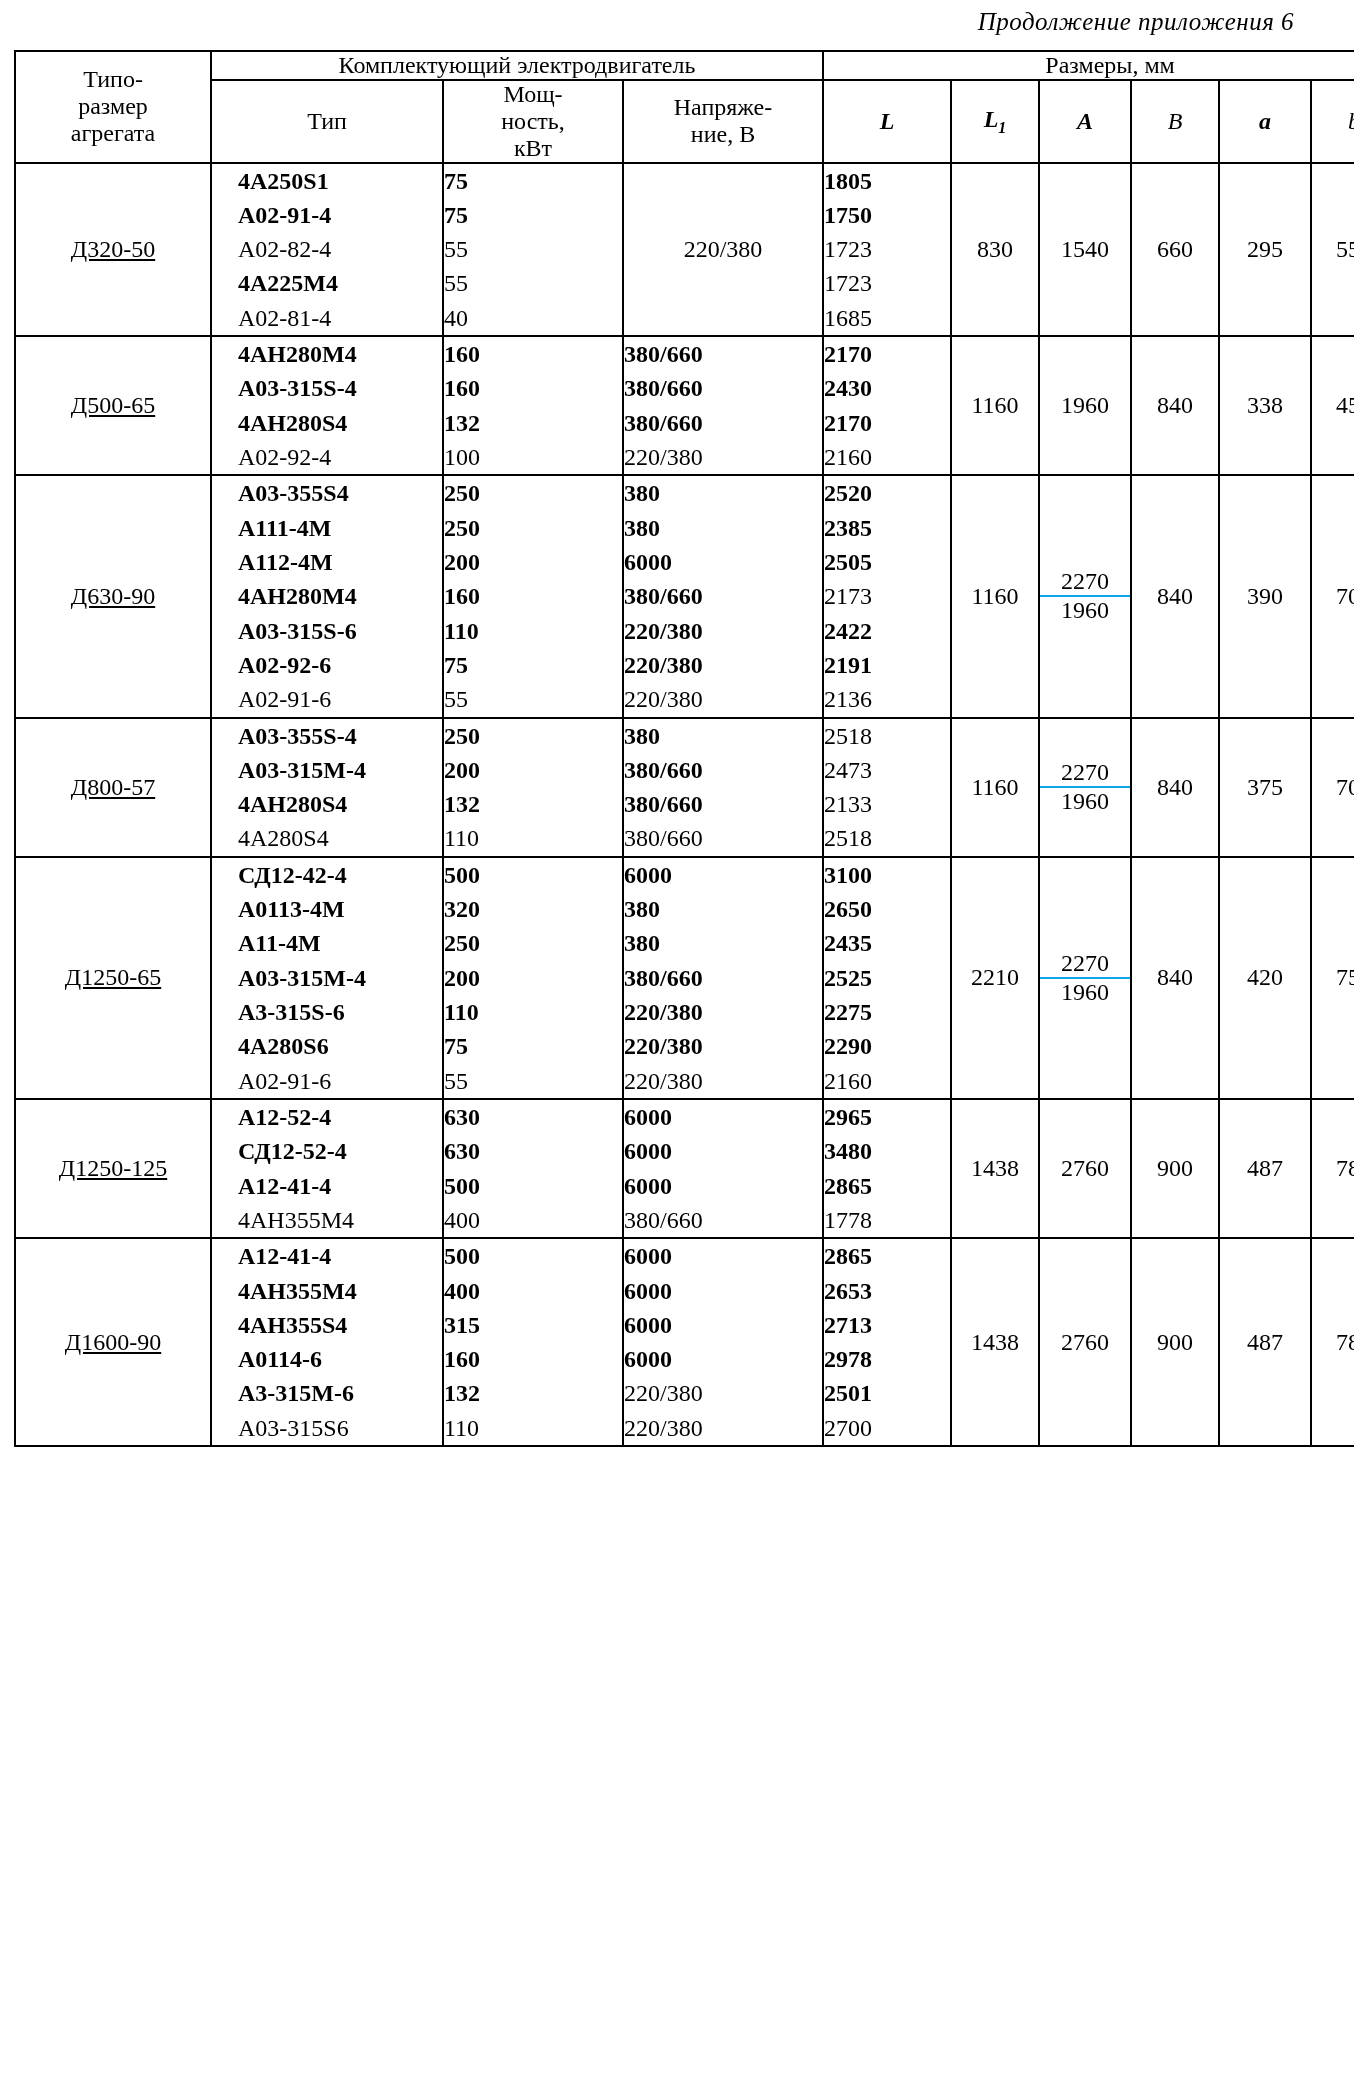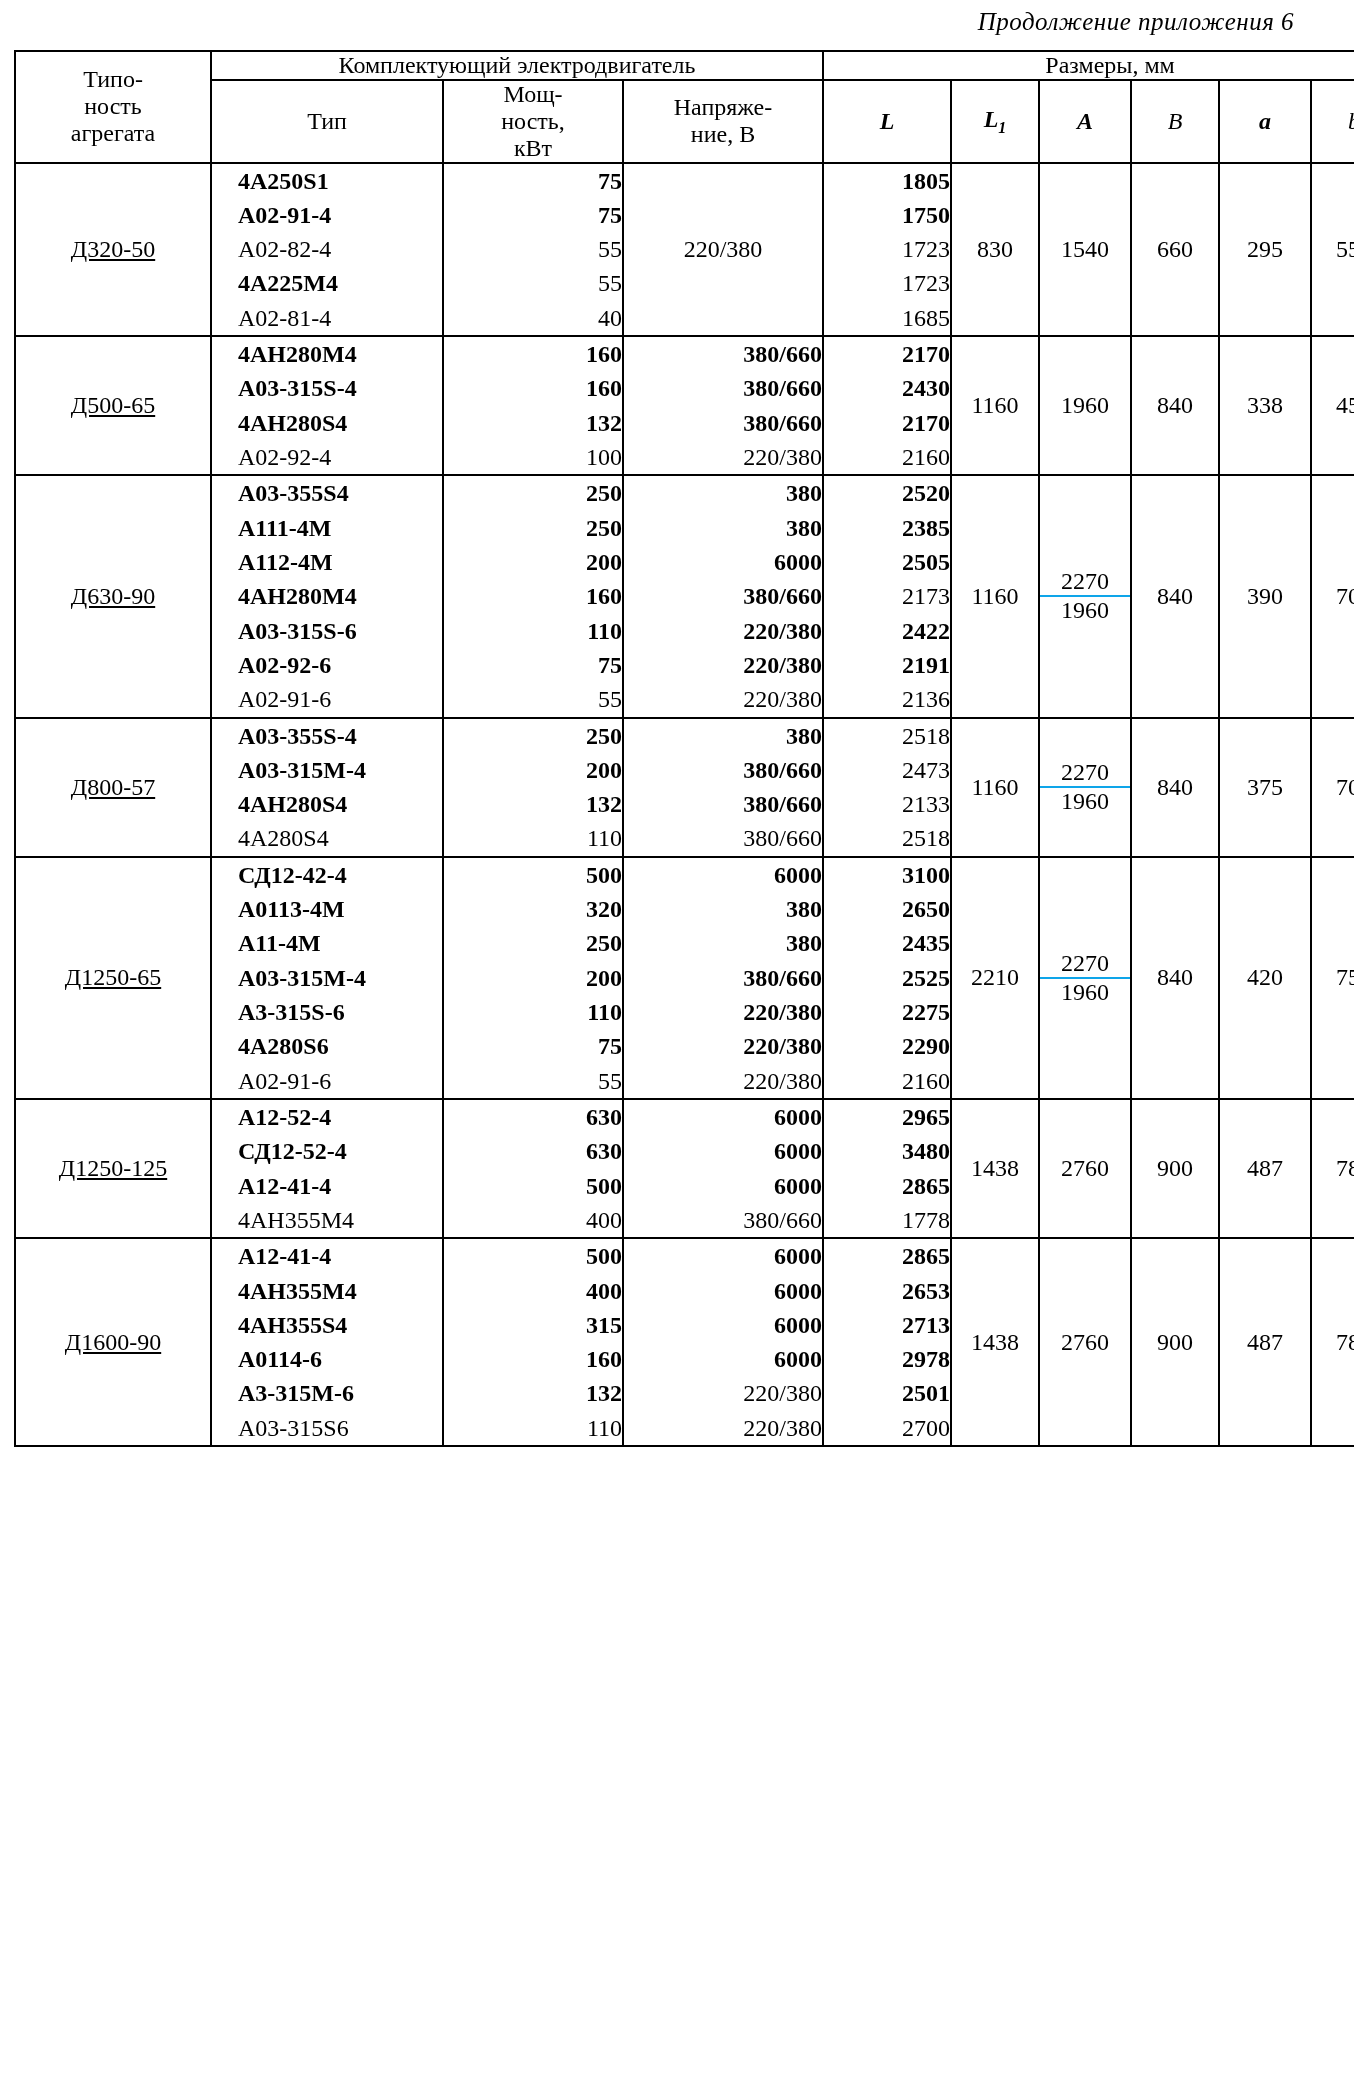--- a/index.html
+++ b/index.html
@@ -83,21 +83,21 @@
     flex-direction: column;
     height: 100%;
   }
   .split-half {
     flex: 1 1 auto;
     display: flex;
     align-items: center;
     justify-content: center;
   }
   .split-half.top { border-bottom: 2px solid #0ea5e9; }
-  .motor-list { text-align: right; }
+  .motor-list { text-align: left; }
   .motor-list div { padding: 3px 0; font-size: 24px; line-height: 1.18; }
   .left-align { text-align: left; padding-left: 26px; }
 </style>
 </head>
 <body>
 
 <div class="page">
 
   <div class="header-note">Продолжение приложения 6</div>
 
@@ -111,21 +111,21 @@
         <col class="c-L1">
         <col class="c-A">
         <col class="c-B">
         <col class="c-a">
         <col class="c-b">
     </colgroup>
     <thead>
       <tr>
         <td rowspan="2">
           <div>Типо-</div>
-          <div>ность</div>
+          <div>размер</div>
           <div>агрегата</div>
         </td>
         <td colspan="3">Комплектующий электродвигатель</td>
         <td colspan="6">Размеры, мм</td>
       </tr>
       <tr>
         <td>Тип</td>
         <td>
           <div>Мощ-</div>
           <div>ность,</div>

